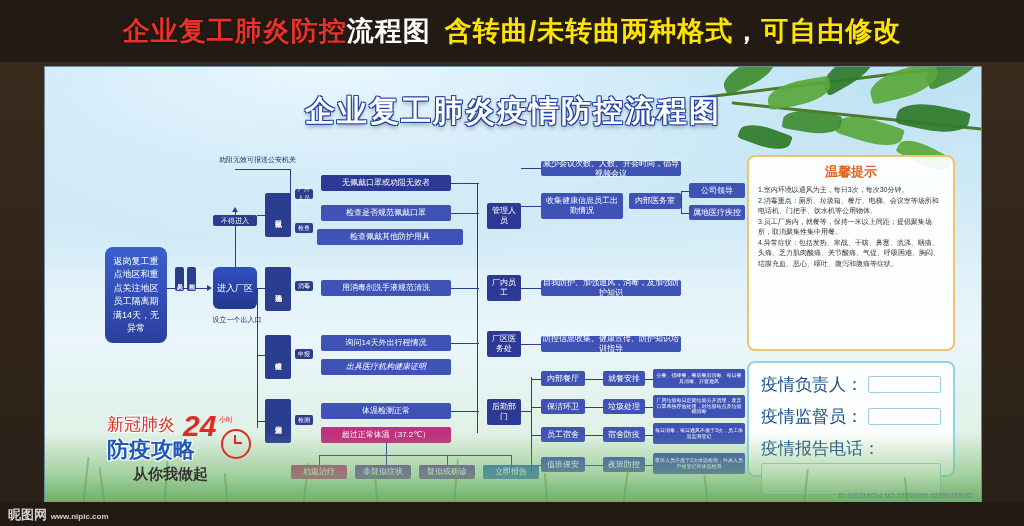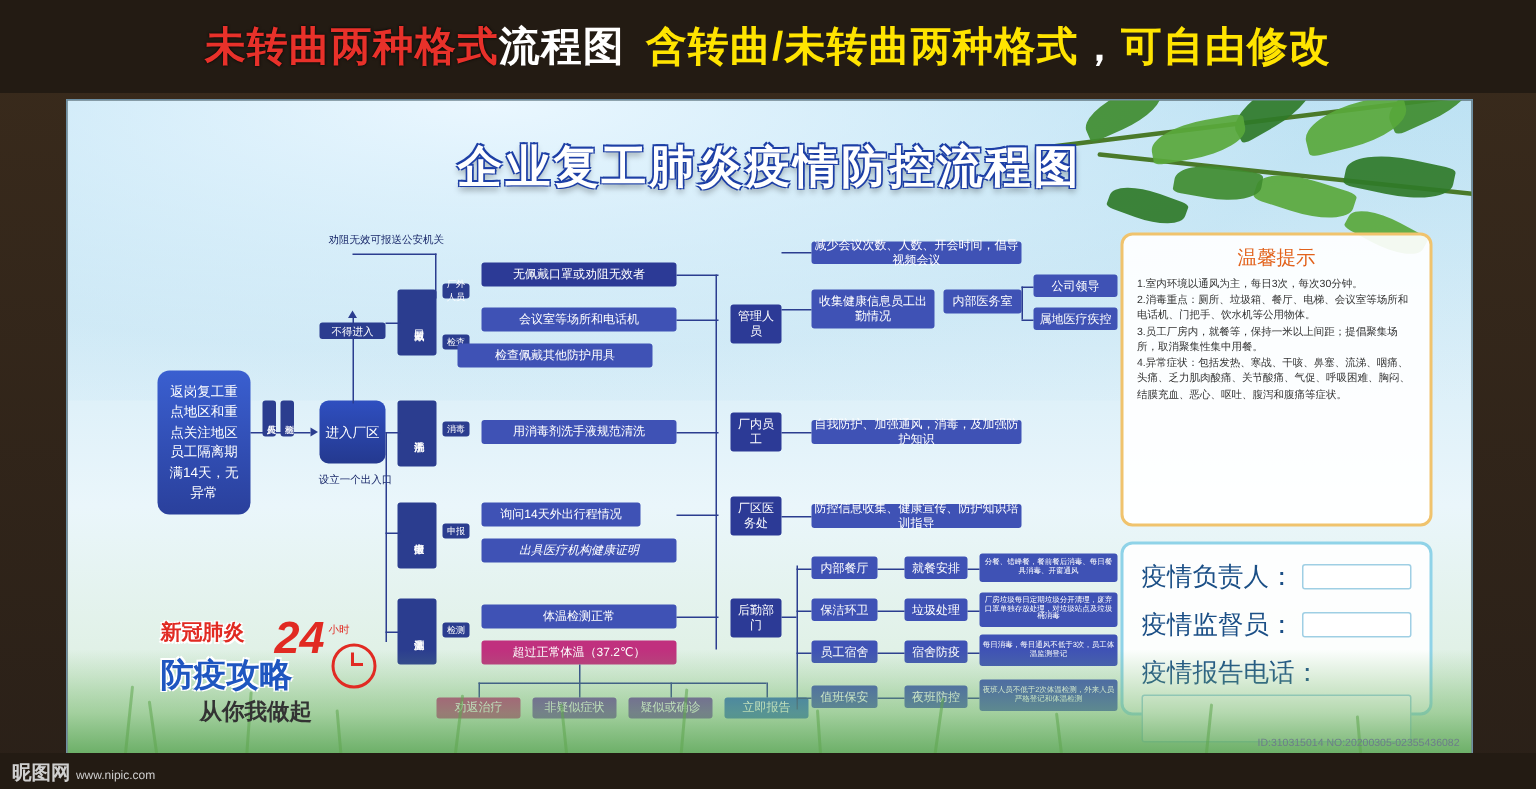--- a/index.html
+++ b/index.html
@@ -56,53 +56,53 @@
   .au{border-width:0 3px 5px 3px;border-color:transparent transparent #2b3d8f transparent;}
   .note{position:absolute;font-size:7px;color:#1b2a6b;}
 
   .start{position:absolute;background:linear-gradient(180deg,#2f4fc0,#24398f);color:#fff;border-radius:6px;
          font-size:9px;line-height:1.35;display:flex;align-items:center;justify-content:center;text-align:center;padding:4px;box-sizing:border-box;}
   .startbig{position:absolute;background:linear-gradient(180deg,#3a5fd0,#2a409c);color:#fff;border-radius:8px;
          font-size:9px;line-height:1.5;display:flex;align-items:center;justify-content:center;text-align:center;padding:5px;box-sizing:border-box;}
 
   
   .panel{position:absolute;background:rgba(255,255,255,.92);border:2px solid #f0c36d;border-radius:8px;box-sizing:border-box;}
-  .panel-title{text-align:center;color:#e2621c;font-size:13px;font-weight:normal;padding:6px 0 2px;}
+  .panel-title{text-align:center;color:#e2621c;font-size:13px;font-weight:bold;padding:6px 0 2px;}
   .panel-body{font-size:7px;line-height:1.5;color:#333;padding:2px 9px 8px;}
   .panel2{position:absolute;background:rgba(255,255,255,.9);border:2px solid #8fd3e8;border-radius:8px;box-sizing:border-box;padding:10px 12px;}
   .p2row{display:flex;align-items:center;margin-bottom:9px;}
   .p2label{font-size:17px;color:#1b4f86;white-space:nowrap;margin-right:5px;}
   .p2field{flex:1;height:15px;background:#fff;border:1px solid #9fcfe4;border-radius:2px;}
   .p2field.tall{height:30px;}
 
   
   .slogan{position:absolute;left:62px;bottom:14px;width:240px;height:76px;}
-  .sl1{position:absolute;left:0;top:0;font-size:14px;font-weight:bold;color:#e12a22;
+  .sl1{position:absolute;left:0;top:0;font-size:17px;font-weight:normal;color:#e12a22;
        text-shadow:-1px -1px 0 #fff,1px -1px 0 #fff,-1px 1px 0 #fff,1px 1px 0 #fff;}
   .sl2{position:absolute;left:0;top:22px;font-size:22px;font-weight:bold;color:#1f56c0;
        text-shadow:-1px -1px 0 #fff,1px -1px 0 #fff,-1px 1px 0 #fff,1px 1px 0 #fff;}
   .sl3{position:absolute;left:26px;top:52px;font-size:15px;font-weight:bold;color:#333;}
   .num24{position:absolute;left:76px;top:-4px;font-size:30px;font-weight:bold;color:#e12a22;font-style:italic;}
   .hour{position:absolute;left:112px;top:2px;font-size:7px;color:#e12a22;}
   .clock{position:absolute;left:114px;top:16px;width:26px;height:26px;border:2px solid #e12a22;border-radius:50%;}
   .clock:before{content:"";position:absolute;left:11px;top:4px;width:2px;height:9px;background:#e12a22;}
   .clock:after{content:"";position:absolute;left:11px;top:11px;width:8px;height:2px;background:#e12a22;}
 
   .code{position:absolute;right:8px;bottom:4px;font-size:7px;color:#6d7e8a;}
   .wm{position:absolute;left:8px;bottom:2px;color:#cfcfcf;font-size:13px;font-weight:bold;}
-  .wm small{font-size:8px;font-weight:normal;}
+  .wm small{font-size:8px;font-weight:bold;}
   .footer{position:absolute;left:0;bottom:0;width:1024px;height:24px;background:#231b13;}
 </style>
 </head>
 <body>
 
 <div id="root">
 
   <div class="banner">
-    <span class="t1">未转曲两种格式</span>
+    <span class="t1">企业复工肺炎防控</span>
     <span class="t2">流程图</span>
     <span style="display:inline-block;width:14px"></span>
     <span class="t3">含转曲/未转曲两种格式</span>
     <span class="t4">，</span>
     <span class="t5">可自由修改</span>
   </div>
 
   <div class="poster">
     <div class="sky"></div>
 
@@ -154,24 +154,24 @@
       <div class="line lineh" style="left:152px;top:200px;width:10px;"></div>
       <div class="line lineh" style="left:152px;top:266px;width:10px;"></div>
 
       <div class="lab" style="left:190px;top:34px;width:18px;height:10px;font-size:6px;">厂外人员</div>
       <div class="lab" style="left:190px;top:68px;width:18px;height:10px;font-size:6px;">检查</div>
       <div class="lab" style="left:190px;top:126px;width:18px;height:10px;font-size:6px;">消毒</div>
       <div class="lab" style="left:190px;top:194px;width:18px;height:10px;font-size:6px;">申报</div>
       <div class="lab" style="left:190px;top:260px;width:18px;height:10px;font-size:6px;">检测</div>
 
       <div class="box dark" style="left:216px;top:20px;width:130px;height:16px;">无佩戴口罩或劝阻无效者</div>
-      <div class="box" style="left:216px;top:50px;width:130px;height:16px;">会议室等场所和电话机</div>
-      <div class="box" style="left:200px;top:74px;width:130px;height:16px;">检查佩戴其他防护用具</div>
+      <div class="box" style="left:216px;top:50px;width:130px;height:16px;">检查是否规范佩戴口罩</div>
+      <div class="box" style="left:212px;top:74px;width:146px;height:16px;">检查佩戴其他防护用具</div>
       <div class="box" style="left:216px;top:125px;width:130px;height:16px;">用消毒剂洗手液规范清洗</div>
-      <div class="box" style="left:216px;top:180px;width:106px;height:16px;">询问14天外出行程情况</div>
+      <div class="box" style="left:216px;top:180px;width:130px;height:16px;">询问14天外出行程情况</div>
       <div class="box" style="left:216px;top:204px;width:130px;height:16px;font-style:italic;">出具医疗机构健康证明</div>
       <div class="box" style="left:216px;top:248px;width:130px;height:16px;">体温检测正常</div>
       <div class="box pink" style="left:216px;top:272px;width:130px;height:16px;">超过正常体温（37.2℃）</div>
 
       <div class="box pink" style="left:186px;top:310px;width:56px;height:14px;">劝返治疗</div>
       <div class="box purple" style="left:250px;top:310px;width:56px;height:14px;">非疑似症状</div>
       <div class="box purple" style="left:314px;top:310px;width:56px;height:14px;">疑似或确诊</div>
       <div class="box blue2" style="left:378px;top:310px;width:56px;height:14px;">立即报告</div>
       <div class="line linev" style="left:281px;top:288px;height:22px;"></div>
       <div class="line lineh" style="left:214px;top:300px;width:192px;"></div>

